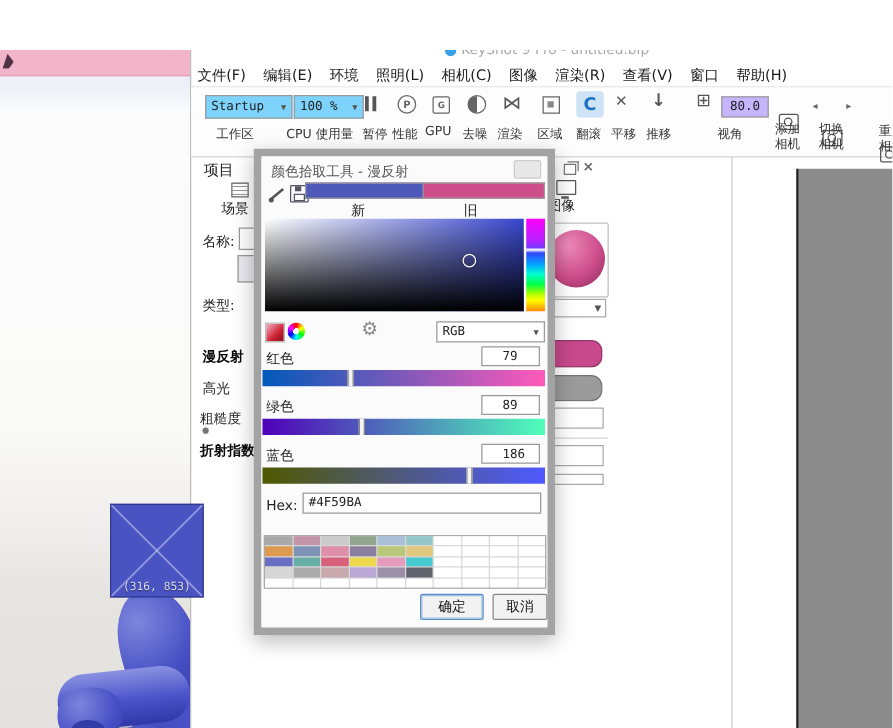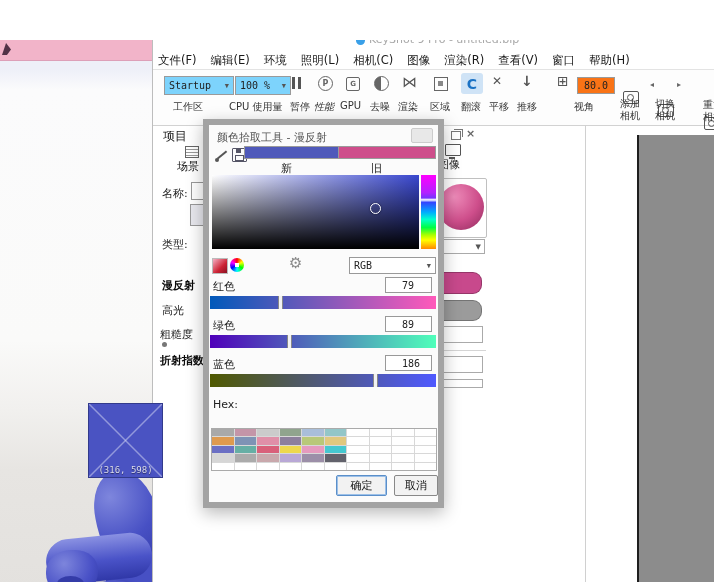--- a/index.html
+++ b/index.html
@@ -43,21 +43,21 @@
   .tlabel2{position:absolute;font-size:10px;color:#333;text-align:center;width:26px;line-height:12px;word-break:break-all;}
   .ticon{position:absolute;display:flex;align-items:center;justify-content:center;color:#555;}
   .pause-bars{display:flex;gap:3px;}
   .pause-bars i{display:block;width:3px;height:12px;background:#555;}
   .circ-p{width:13px;height:13px;border:1.5px solid #666;border-radius:50%;font-size:8px;color:#666;display:flex;align-items:center;justify-content:center;font-weight:bold;}
   .chip-g{width:12px;height:12px;border:1.5px solid #666;border-radius:2px;font-size:7px;color:#666;display:flex;align-items:center;justify-content:center;font-weight:bold;}
   .half-circle{width:13px;height:13px;border:1px solid #666;border-radius:50%;background:linear-gradient(to right,#666 50%,#fff 50%);}
   .region-icon{width:12px;height:12px;border:1px solid #666;position:relative;}
   .region-icon i{position:absolute;left:3px;top:3px;width:5px;height:5px;background:#888;}
   .tumble-btn{width:22px;height:21px;background:#cfe3f6;border-radius:3px;color:#1b72c4;font-weight:bold;font-size:14px;display:flex;align-items:center;justify-content:center;}
-  .fov-field{border:1px solid #9a9a9a;background:#f97316;height:15px;width:36px;display:flex;align-items:center;justify-content:center;font-size:10px;}
+  .fov-field{border:1px solid #9a9a9a;background:#c4b5fd;height:15px;width:36px;display:flex;align-items:center;justify-content:center;font-size:10px;}
   .cam-icon{width:14px;height:11px;border:1.5px solid #555;border-radius:2px;position:relative;}
   .cam-icon i{position:absolute;left:3px;top:1.5px;width:5px;height:5px;border:1.5px solid #555;border-radius:50%;}
   .cam-arrow{font-size:8px;color:#666;}
 
   
   .pp-text{position:absolute;font-size:11px;color:#222;white-space:nowrap;}
   .pp-bold{font-weight:600;color:#0a0a0a;}
   .scene-icon{left:184px;top:106px;width:12px;height:10px;border:1px solid #666;
     background:repeating-linear-gradient(to bottom,#fff 0 2px,#999 2px 3px);}
   .pp-field{position:absolute;border:1px solid #999;background:#fff;}
@@ -177,21 +177,21 @@
           <span class="pause-bars">
             <i></i>
             <i></i>
           </span>
         </div>
       <div class="tlabel" style="left:137px;top:30px;">暂停</div>
 
       <div class="ticon" style="left:165px;top:6px;">
           <span class="circ-p">P</span>
         </div>
-      <div class="tlabel" style="left:161px;top:30px;font-style:italic;">性能</div>
+      <div class="tlabel" style="left:161px;top:30px;">性能</div>
 
       <div class="ticon" style="left:193px;top:7px;">
           <span class="chip-g">G</span>
         </div>
       <div class="tlabel" style="left:187px;top:30px;">GPU</div>
 
       <div class="ticon" style="left:221px;top:6px;">
           <span class="half-circle"></span>
         </div>
       <div class="tlabel" style="left:217px;top:30px;">去噪</div>
@@ -315,20 +315,21 @@
     </div>
     <div>
       <div class="ch-label" style="top:232px;">蓝色</div>
       <div class="ch-field mono" style="top:230px;">186</div>
       <div class="slider-track" style="top: 249px; background: linear-gradient(to right, rgb(79, 89, 0), rgb(79, 89, 255));">
           <div class="slider-handle" style="left: 72.9412%;"></div>
         </div>
     </div>
 
     <div class="abs hex-label">Hex:</div>
+    <div class="abs hex-field mono">#4F59BA</div>
 
     <div class="abs palette">
         <div class="swatch-cell" style="background-color: rgb(169, 169, 169);"></div>
         <div class="swatch-cell" style="background-color: rgb(196, 149, 168);"></div>
         <div class="swatch-cell" style="background-color: rgb(203, 203, 203);"></div>
         <div class="swatch-cell" style="background-color: rgb(144, 164, 142);"></div>
         <div class="swatch-cell" style="background-color: rgb(169, 190, 217);"></div>
         <div class="swatch-cell" style="background-color: rgb(147, 198, 200);"></div>
         <div class="swatch-cell"></div>
         <div class="swatch-cell"></div>
@@ -378,16 +379,16 @@
 
     <div class="dlg-btn btn-ok">确定</div>
     <div class="dlg-btn btn-cancel">取消</div>
   </div>
 
   <div class="abs magnifier">
     <svg width="73" height="73" style="position:absolute;left:0;top:0;">
       <line x1="0" y1="0" x2="73" y2="73" stroke="rgba(205,210,240,0.55)" stroke-width="1.5"></line>
       <line x1="73" y1="0" x2="0" y2="73" stroke="rgba(205,210,240,0.55)" stroke-width="1.5"></line>
     </svg>
-    <div class="mag-coords mono">(316, 598)</div>
+    <div class="mag-coords mono">(316, 853)</div>
   </div>
 
 </div>
 
 </body></html>

